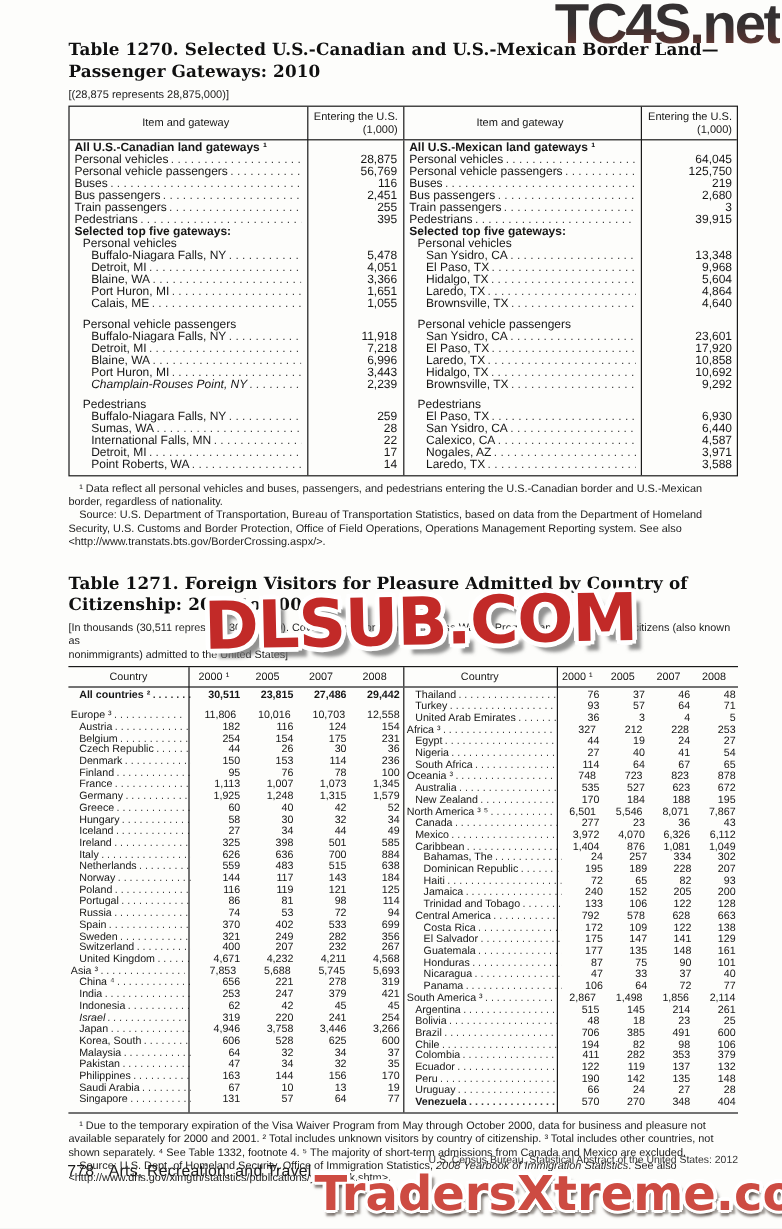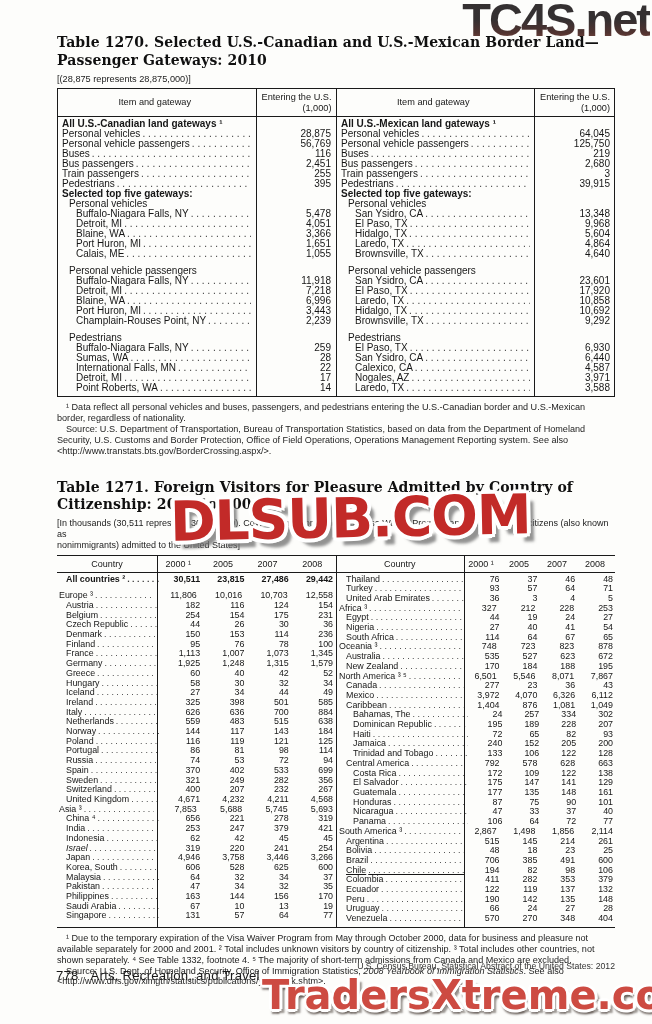--- a/index.html
+++ b/index.html
@@ -233,21 +233,21 @@
               <span class="val">6,996</span>
             </div>
             <div class="r70">
               <span class="lbl" style="padding-left: 18px;">
                 <span class="lt">Port Huron, MI</span>
                 <span class="leader"></span>
               </span>
               <span class="val">3,443</span>
             </div>
             <div class="r70">
-              <span class="lbl" style="padding-left: 18px;">
+              <span class="lbl" style="padding-left: 18px; font-style: italic;">
                 <span class="lt">Champlain-Rouses Point, NY</span>
                 <span class="leader"></span>
               </span>
               <span class="val">2,239</span>
             </div>
             <div class="r70 g">
               <span class="lbl" style="padding-left: 11px;">
                 <span class="lt">Pedestrians</span>
               </span>
               <span class="val"></span>
@@ -1145,21 +1145,21 @@
               <span class="lbl" style="padding-left: 9px;">
                 <span class="lt">Brazil</span>
                 <span class="leader"></span>
               </span>
               <span class="val">706</span>
               <span class="val">385</span>
               <span class="val">491</span>
               <span class="val">600</span>
             </div>
             <div class="r71">
-              <span class="lbl" style="padding-left: 9px; text-decoration: underline;">
+              <span class="lbl" style="padding-left: 9px;">
                 <span class="lt">Chile</span>
                 <span class="leader"></span>
               </span>
               <span class="val">194</span>
               <span class="val">82</span>
               <span class="val">98</span>
               <span class="val">106</span>
             </div>
             <div class="r71">
               <span class="lbl" style="padding-left: 9px;">
@@ -1195,21 +1195,21 @@
               <span class="lbl" style="padding-left: 9px;">
                 <span class="lt">Uruguay</span>
                 <span class="leader"></span>
               </span>
               <span class="val">66</span>
               <span class="val">24</span>
               <span class="val">27</span>
               <span class="val">28</span>
             </div>
             <div class="r71">
-              <span class="lbl" style="padding-left: 9px;">
+              <span class="lbl" style="padding-left: 9px; font-weight: bold;">
                 <span class="lt">Venezuela</span>
                 <span class="leader"></span>
               </span>
               <span class="val">570</span>
               <span class="val">270</span>
               <span class="val">348</span>
               <span class="val">404</span>
             </div>
           </div>
       </div>

